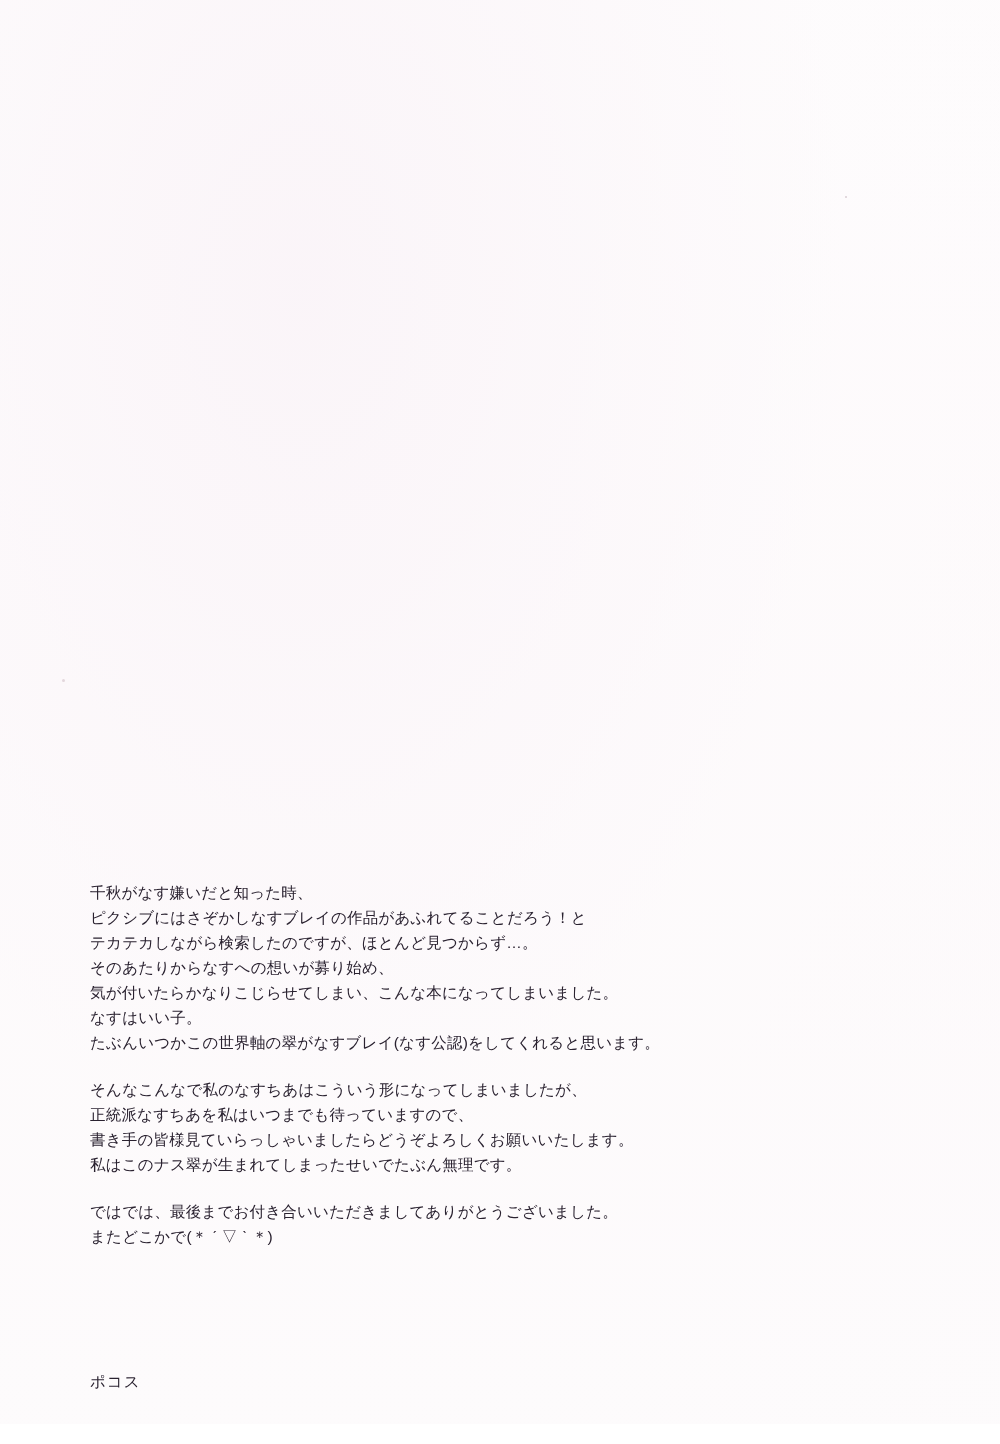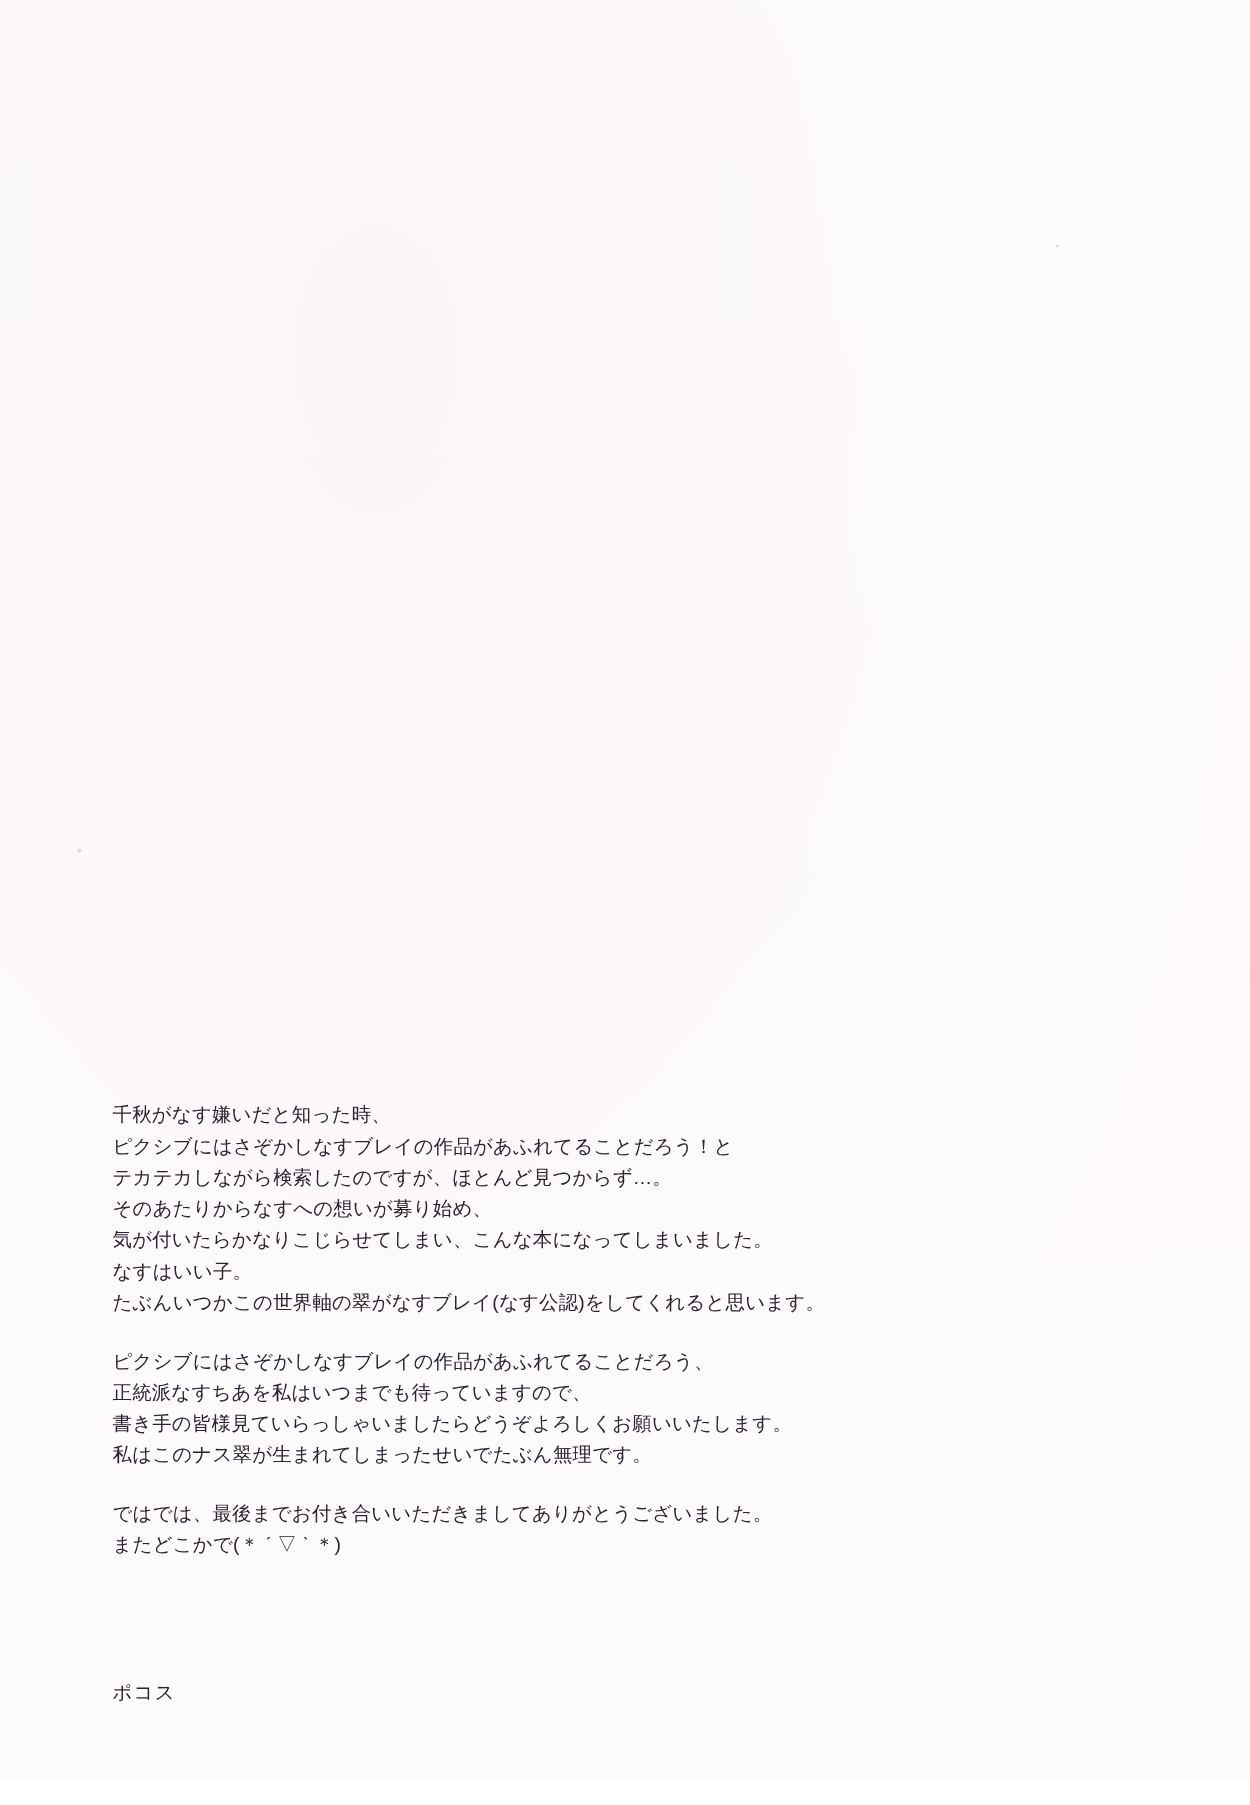--- a/index.html
+++ b/index.html
@@ -46,21 +46,21 @@
   }
   .afterword p {
     margin: 0 0 22px 0;
     white-space: pre-line;
   }
   .afterword p:last-of-type { margin-bottom: 0; }
 
   .signature {
     position: absolute;
     left: 90px;
-    top: 1344px;
+    top: 1372px;
     font-size: 15.5px;
     color: #2a2230;
     letter-spacing: 1px;
   }
 </style>
 </head>
 <body>
 
 <div class="page">
   <div class="paper-tint"></div>
@@ -68,21 +68,21 @@
   <div class="speck s2"></div>
 
   <div class="afterword">
     <p>千秋がなす嫌いだと知った時、
 ピクシブにはさぞかしなすブレイの作品があふれてることだろう！と
 テカテカしながら検索したのですが、ほとんど見つからず…。
 そのあたりからなすへの想いが募り始め、
 気が付いたらかなりこじらせてしまい、こんな本になってしまいました。
 なすはいい子。
 たぶんいつかこの世界軸の翠がなすブレイ(なす公認)をしてくれると思います。</p>
-    <p>ピクシブにはさぞかしなすブレイの作品があふれてることだろう、
+    <p>そんなこんなで私のなすちあはこういう形になってしまいましたが、
 正統派なすちあを私はいつまでも待っていますので、
 書き手の皆様見ていらっしゃいましたらどうぞよろしくお願いいたします。
 私はこのナス翠が生まれてしまったせいでたぶん無理です。</p>
     <p>ではでは、最後までお付き合いいただきましてありがとうございました。
 またどこかで(＊ ˊ ▽ ˋ ＊)</p>
   </div>
 
   <div class="signature">ポコス</div>
 </div>
 

